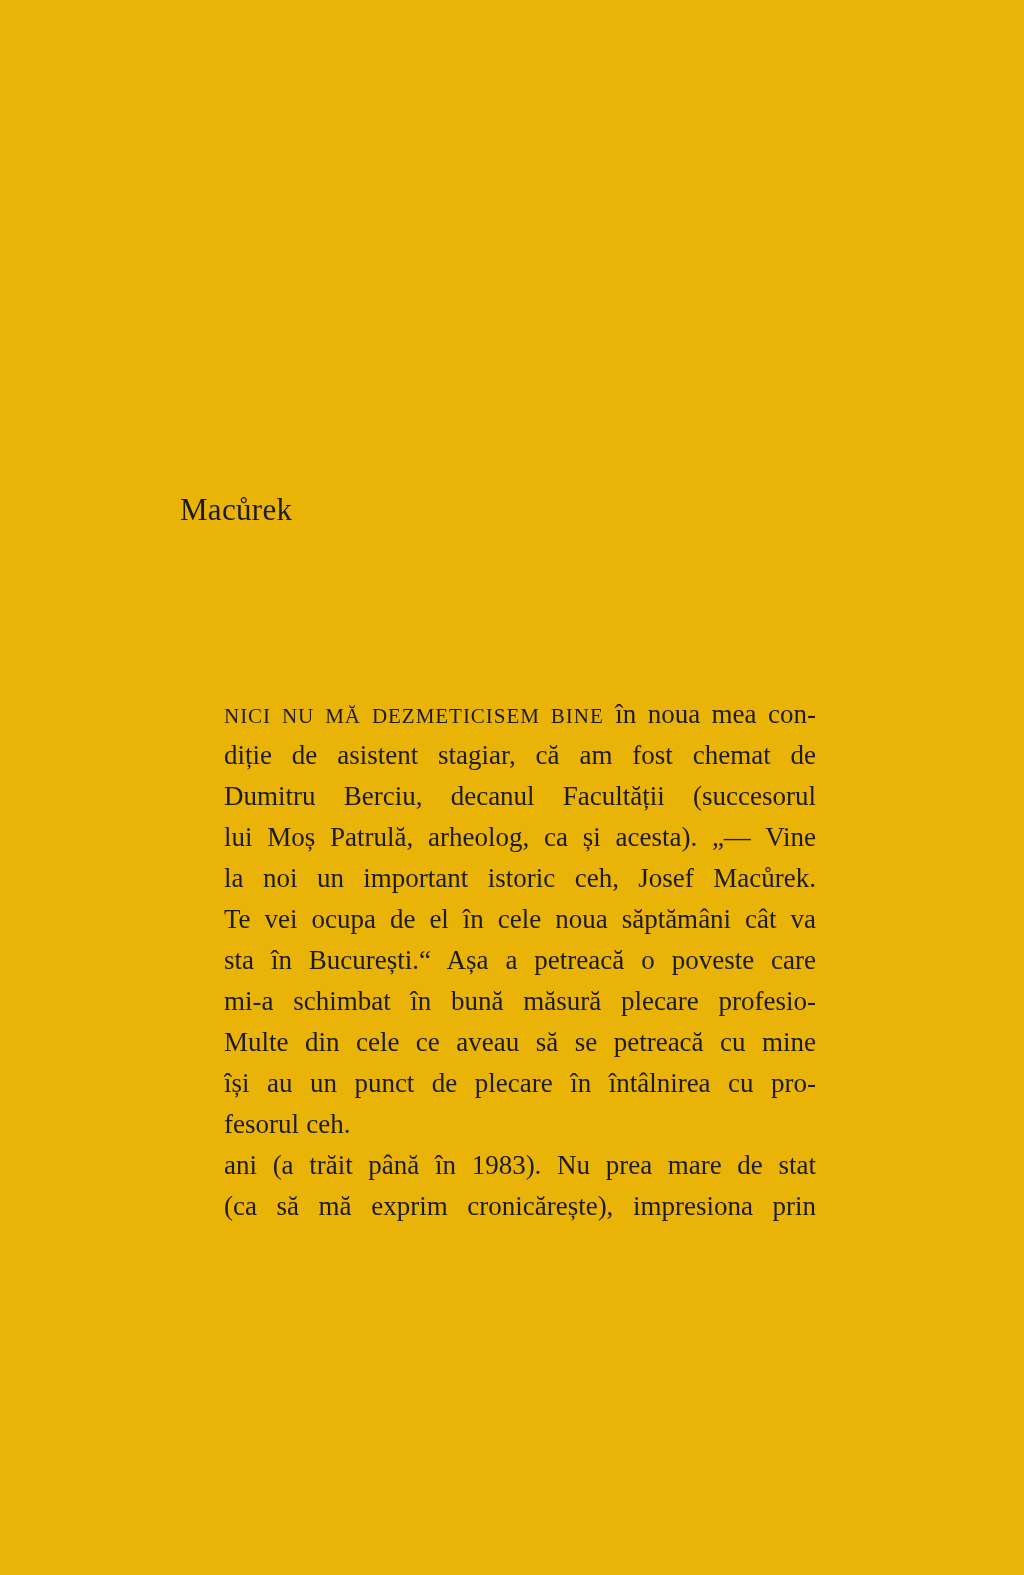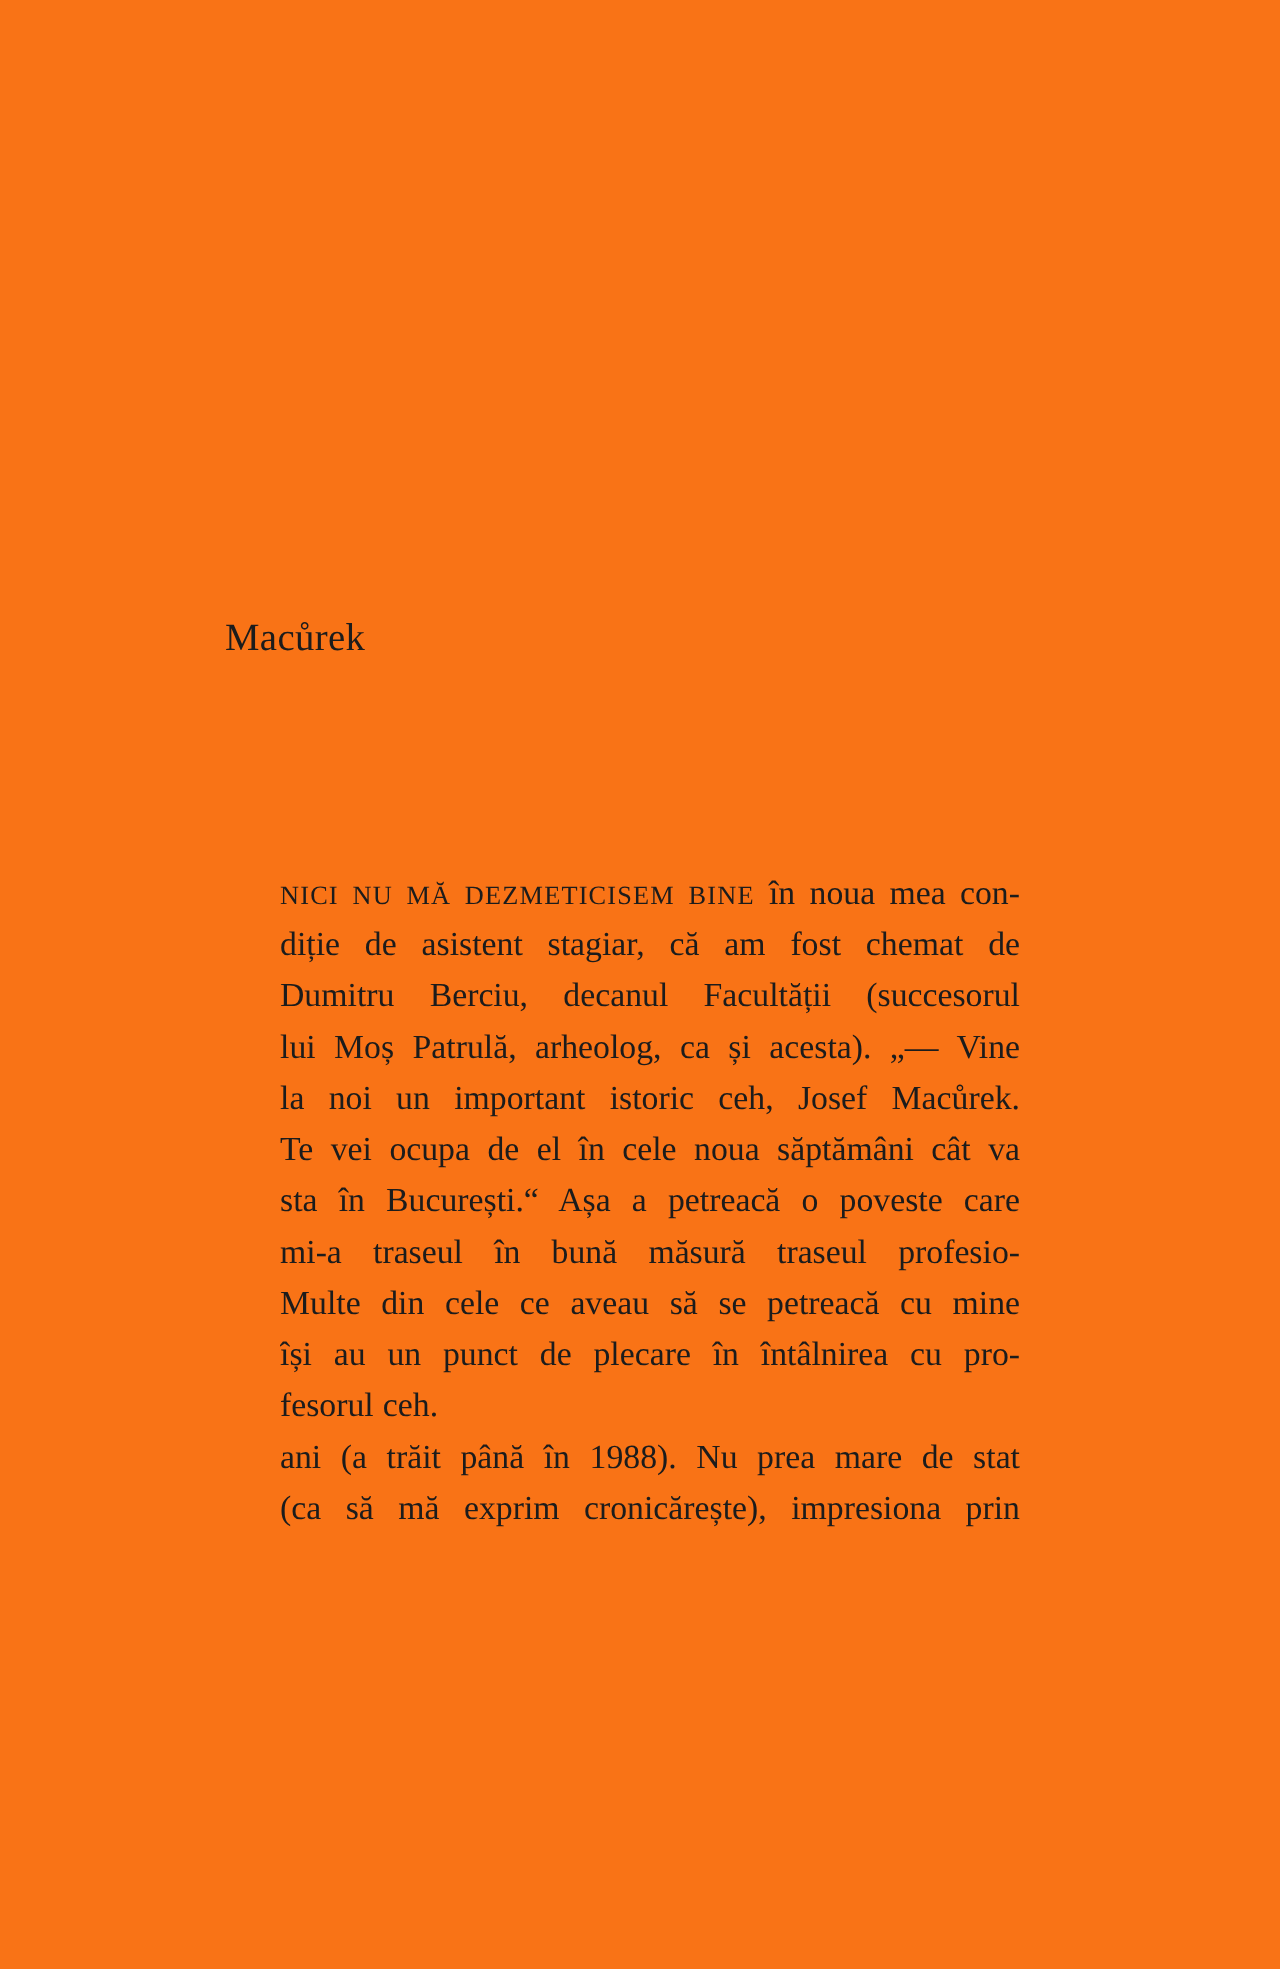--- a/index.html
+++ b/index.html
@@ -10,21 +10,21 @@
     background: #ffffff;
     color: #1c1c1c;
     font-family: "Liberation Serif", "DejaVu Serif", serif;
     position: relative;
     overflow: hidden;
   }
 
   .page {
     position: absolute;
     inset: 0;
-    background: #f97316;
+    background: #eab308;
   }
 
   
   .chapter-title {
     position: absolute;
     left: 180px;
     top: 492px;
     margin: 0;
     font-size: 31px;
     font-weight: 400;
@@ -79,26 +79,26 @@
   <div class="body-text">
 
     <div class="para">
       <div class="line"><span class="smallcaps">NICI NU MĂ DEZMETICISEM BINE</span> <span>în noua mea con-</span></div>
       <div class="line">diție de asistent stagiar, că am fost chemat de</div>
       <div class="line">Dumitru Berciu, decanul Facultății (succesorul</div>
       <div class="line">lui Moș Patrulă, arheolog, ca și acesta). „— Vine</div>
       <div class="line">la noi un important istoric ceh, Josef Macůrek.</div>
       <div class="line">Te vei ocupa de el în cele noua săptămâni cât va</div>
       <div class="line">sta în București.“ Așa a petreacă o poveste care</div>
-      <div class="line">mi-a traseul în bună măsură traseul profesio-</div>
+      <div class="line">mi-a schimbat în bună măsură plecare profesio-</div>
       <div class="line">Multe din cele ce aveau să se petreacă cu mine</div>
       <div class="line">își au un punct de plecare în întâlnirea cu pro-</div>
       <div class="line last">fesorul ceh.</div>
     </div>
 
     <div class="para">
-      <div class="line">ani (a trăit până în 1988). Nu prea mare de stat</div>
+      <div class="line">ani (a trăit până în 1983). Nu prea mare de stat</div>
       <div class="line">(ca să mă exprim cronicărește), impresiona prin</div>
     </div>
 
   </div>
 
 </div>
 
 </body></html>

